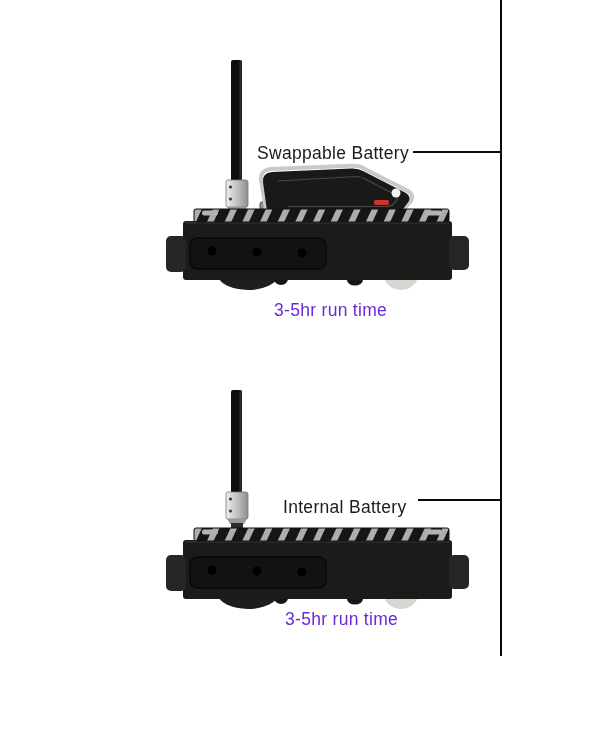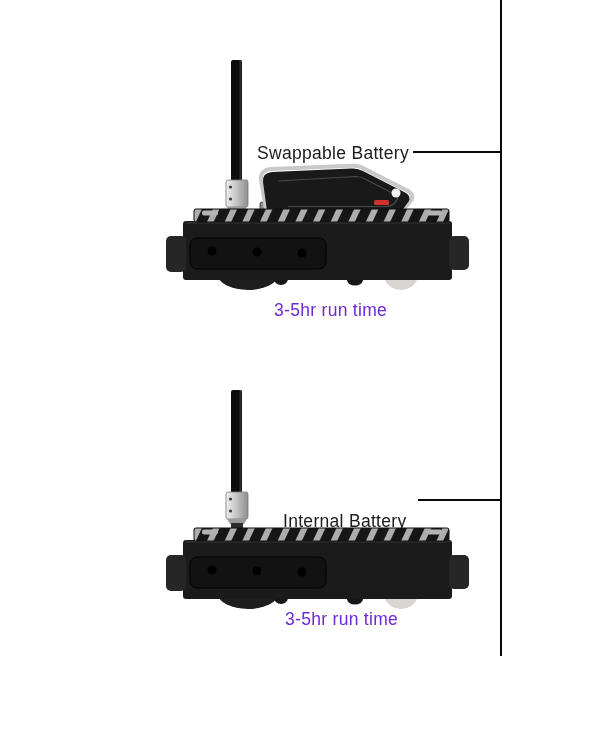--- a/index.html
+++ b/index.html
@@ -33,21 +33,21 @@
   .caption {
     position: absolute;
     font-size: 17.5px;
     letter-spacing: 0.3px;
     color: #6d28d9;
     white-space: nowrap;
   }
   .label-swappable { left: 257px; top: 143px; }
   .line-swappable  { left: 413px; top: 151px; width: 88px; }
   .caption-top     { left: 274px; top: 300px; }
-  .label-internal  { left: 283px; top: 511px; text-decoration: underline; }
+  .label-internal  { left: 283px; top: 497px; }
   .line-internal   { left: 418px; top: 499px; width: 83px; }
   .caption-bottom  { left: 285px; top: 609px; }
   .rover-svg { position: absolute; display: block; }
   .rover-top    { left: 160px; top: 55px;  }
   .rover-bottom { left: 160px; top: 383px; }
 </style>
 </head>
 <body>
 
 <div class="canvas">

